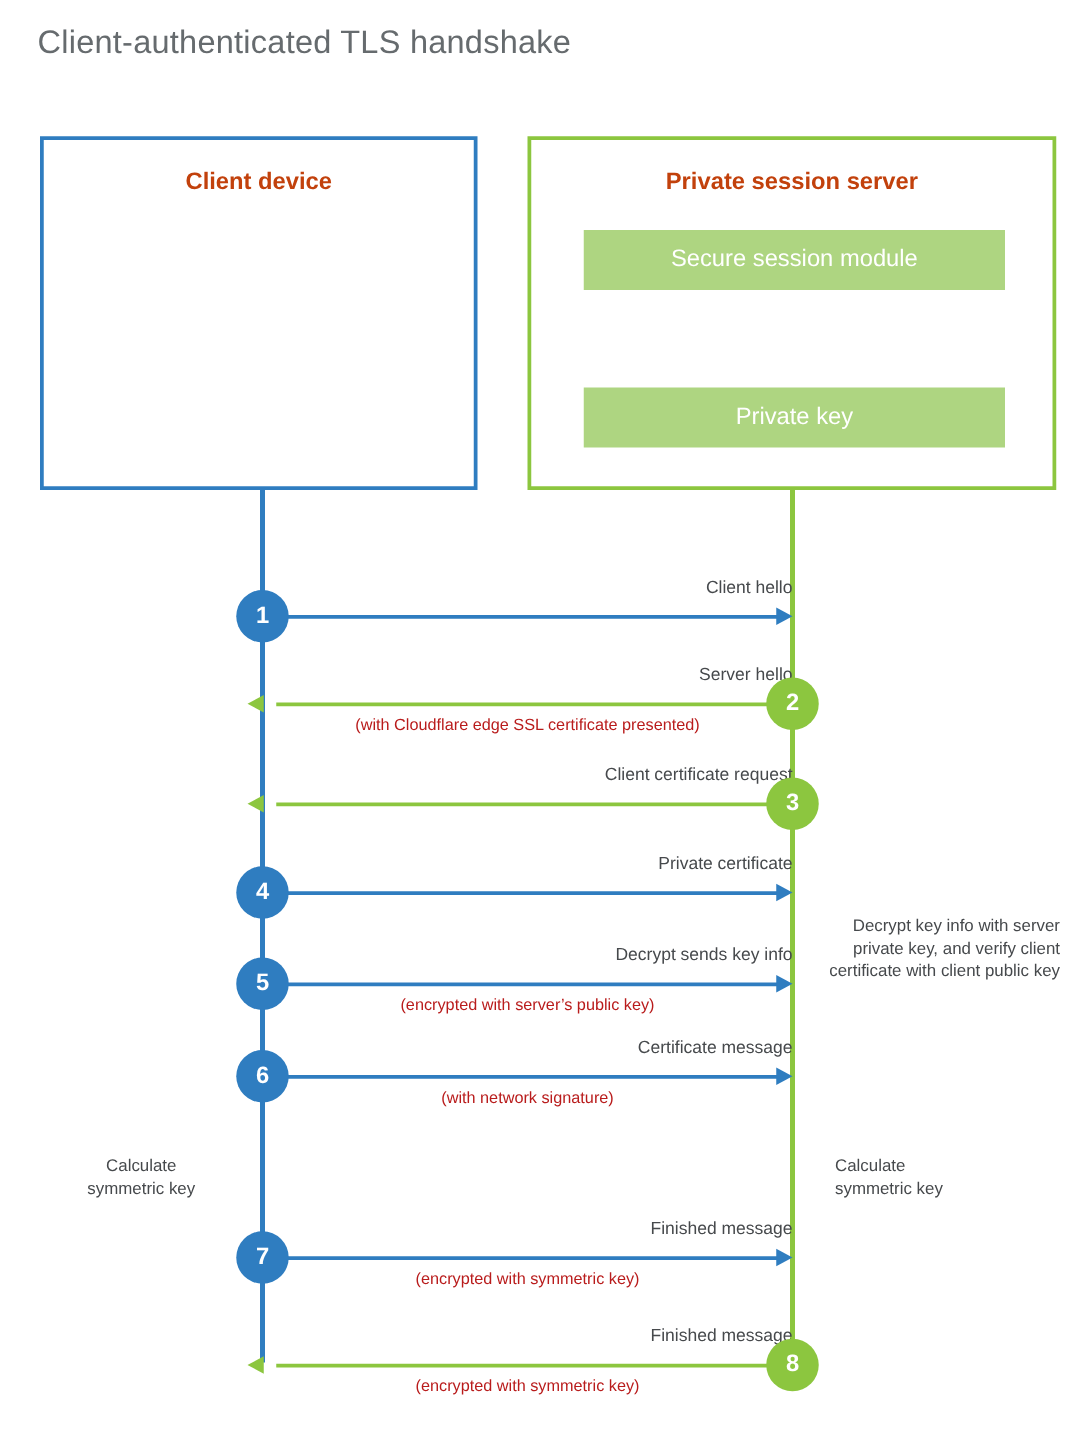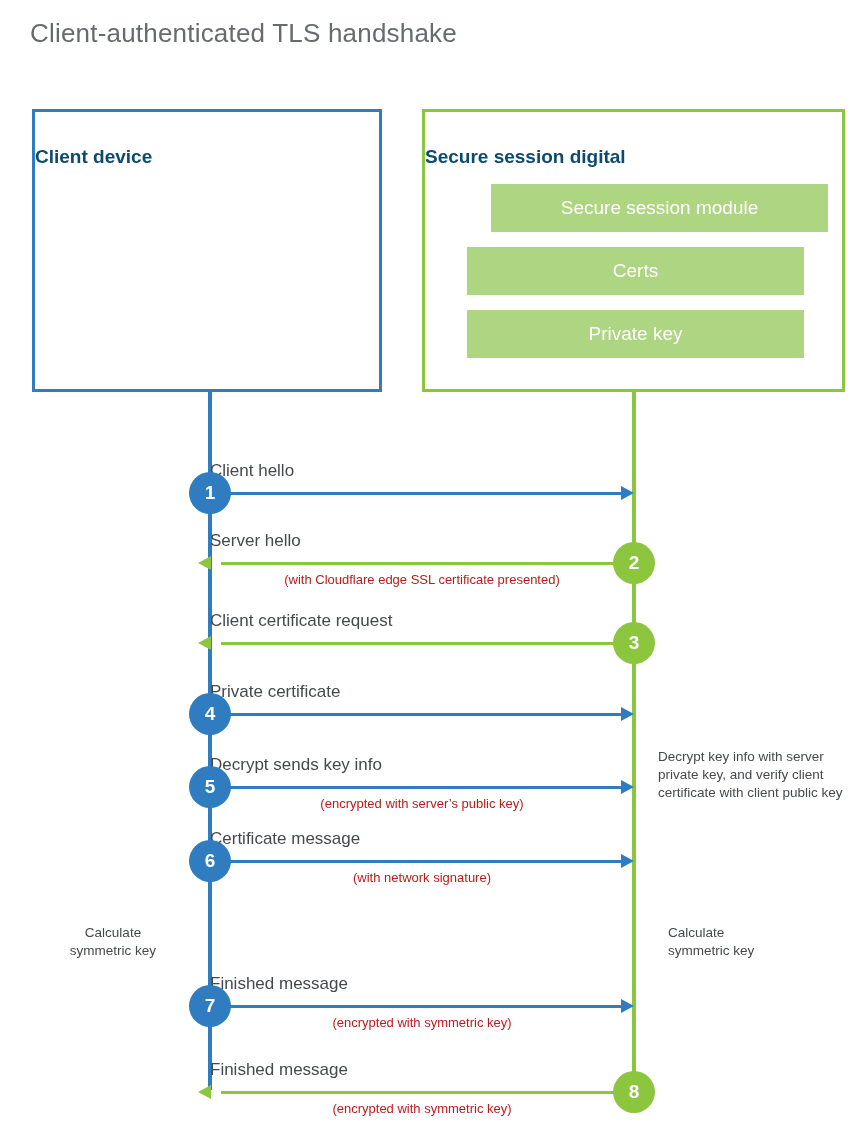--- a/index.html
+++ b/index.html
@@ -45,24 +45,25 @@
     border: 3px solid #2f7dc0;
   }
   #server-box {
     left: 422px;
     top: 109px;
     width: 423px;
     height: 283px;
     border: 3px solid #8cc63f;
   }
   .endpoint-title {
+    text-align: center;
     font-size: 19px;
     font-weight: bold;
-    color: #0c4a6e;
-    margin-top: 34px;
+    color: #c2410c;
+    margin-top: 23px;
   }
   .inner-block {
     color: #ffffff;
     text-align: center;
     box-sizing: border-box;
   }
   #client-app-block {
     position: absolute;
     left: 36px;
     top: 72px;
@@ -79,21 +80,21 @@
     position: absolute;
     left: 42px;
     width: 337px;
     height: 48px;
     background: #aed581;
     font-size: 19px;
     display: flex;
     align-items: center;
     justify-content: center;
   }
-  #server-block-0 { top: 72px; margin-left: 24px; }
+  #server-block-0 { top: 72px; }
   #server-block-1 { top: 135px; }
   #server-block-2 { top: 198px; }
 
   
   .lifeline {
     position: absolute;
     width: 4px;
   }
   #client-lifeline {
     left: 208px;
@@ -130,22 +131,22 @@
   .dir-right .msg-head {
     border-left: 13px solid currentColor;
   }
   .dir-left .msg-head {
     border-right: 13px solid currentColor;
   }
   .msg-label {
     position: absolute;
     left: 210px;
     width: 424px;
-    text-align: left;
-    font-size: 17px;
+    text-align: right;
+    font-size: 14px;
     color: #46494c;
     top: -32px;
     white-space: nowrap;
   }
   .msg-sublabel {
     position: absolute;
     left: 190px;
     width: 464px;
     text-align: center;
     font-size: 13px;
@@ -172,23 +173,23 @@
   
   .side-note {
     position: absolute;
     font-size: 13.5px;
     color: #46494c;
     line-height: 1.35;
     white-space: pre-line;
   }
   #note-server-decrypt {
     left: 658px;
-    top: 748px;
+    top: 732px;
     width: 190px;
-    text-align: left;
+    text-align: right;
   }
   #note-client-symkey {
     left: 30px;
     top: 924px;
     width: 166px;
     text-align: center;
   }
   #note-server-symkey {
     left: 668px;
     top: 924px;
@@ -201,23 +202,22 @@
 
 <div id="diagram">
 
   <div class="page-title">Client-authenticated TLS handshake</div>
 
   <div class="endpoint-box" id="client-box">
     <div class="endpoint-title">Client device</div>
   </div>
 
   <div class="endpoint-box" id="server-box">
-    <div class="endpoint-title">Secure session digital</div>
+    <div class="endpoint-title">Private session server</div>
     <div class="inner-block server-block" id="server-block-0">Secure session module</div>
-    <div class="inner-block server-block" id="server-block-1">Certs</div>
     <div class="inner-block server-block" id="server-block-2">Private key</div>
   </div>
 
   <div class="lifeline" id="client-lifeline"></div>
   <div class="lifeline" id="server-lifeline"></div>
 
   <div class="msg-row dir-right" id="row-0" style="top: 493px; color: rgb(47, 125, 192);">
     <div class="msg-label">Client hello</div>
     <div class="msg-line" style="background: rgb(47, 125, 192); left: 210px; width: 413px;"></div>
     <div class="msg-head" style="left: 621px;"></div>

